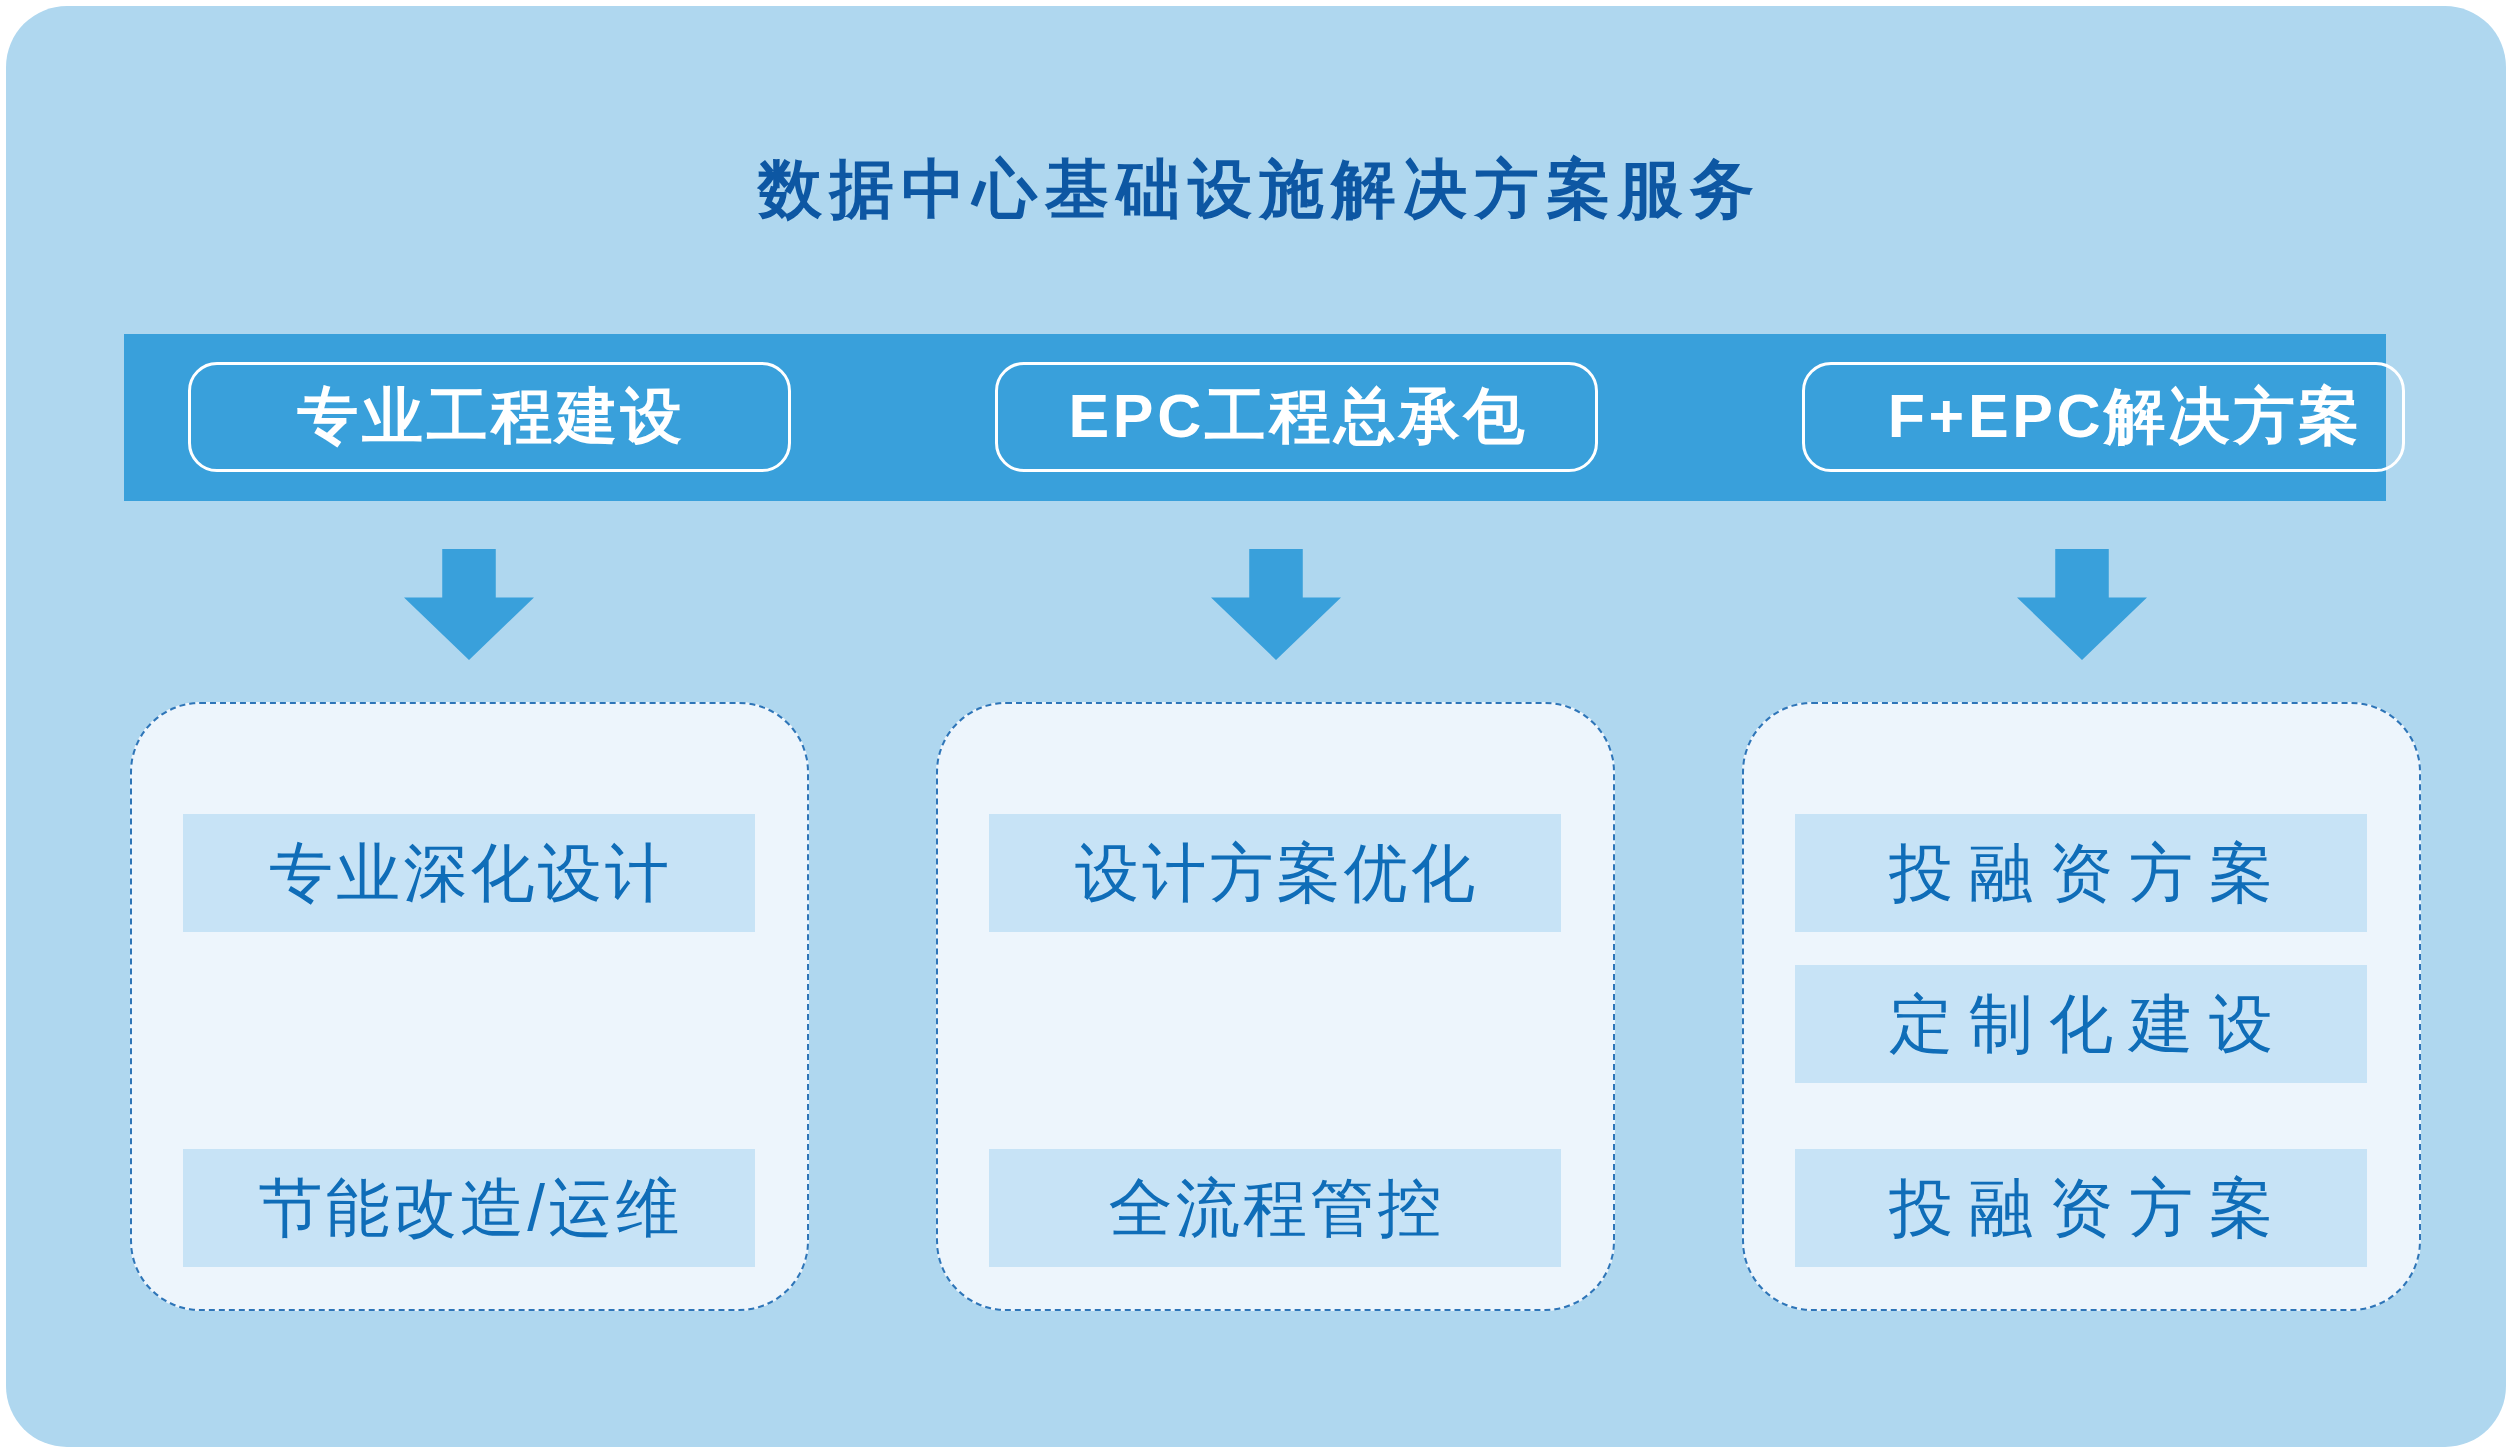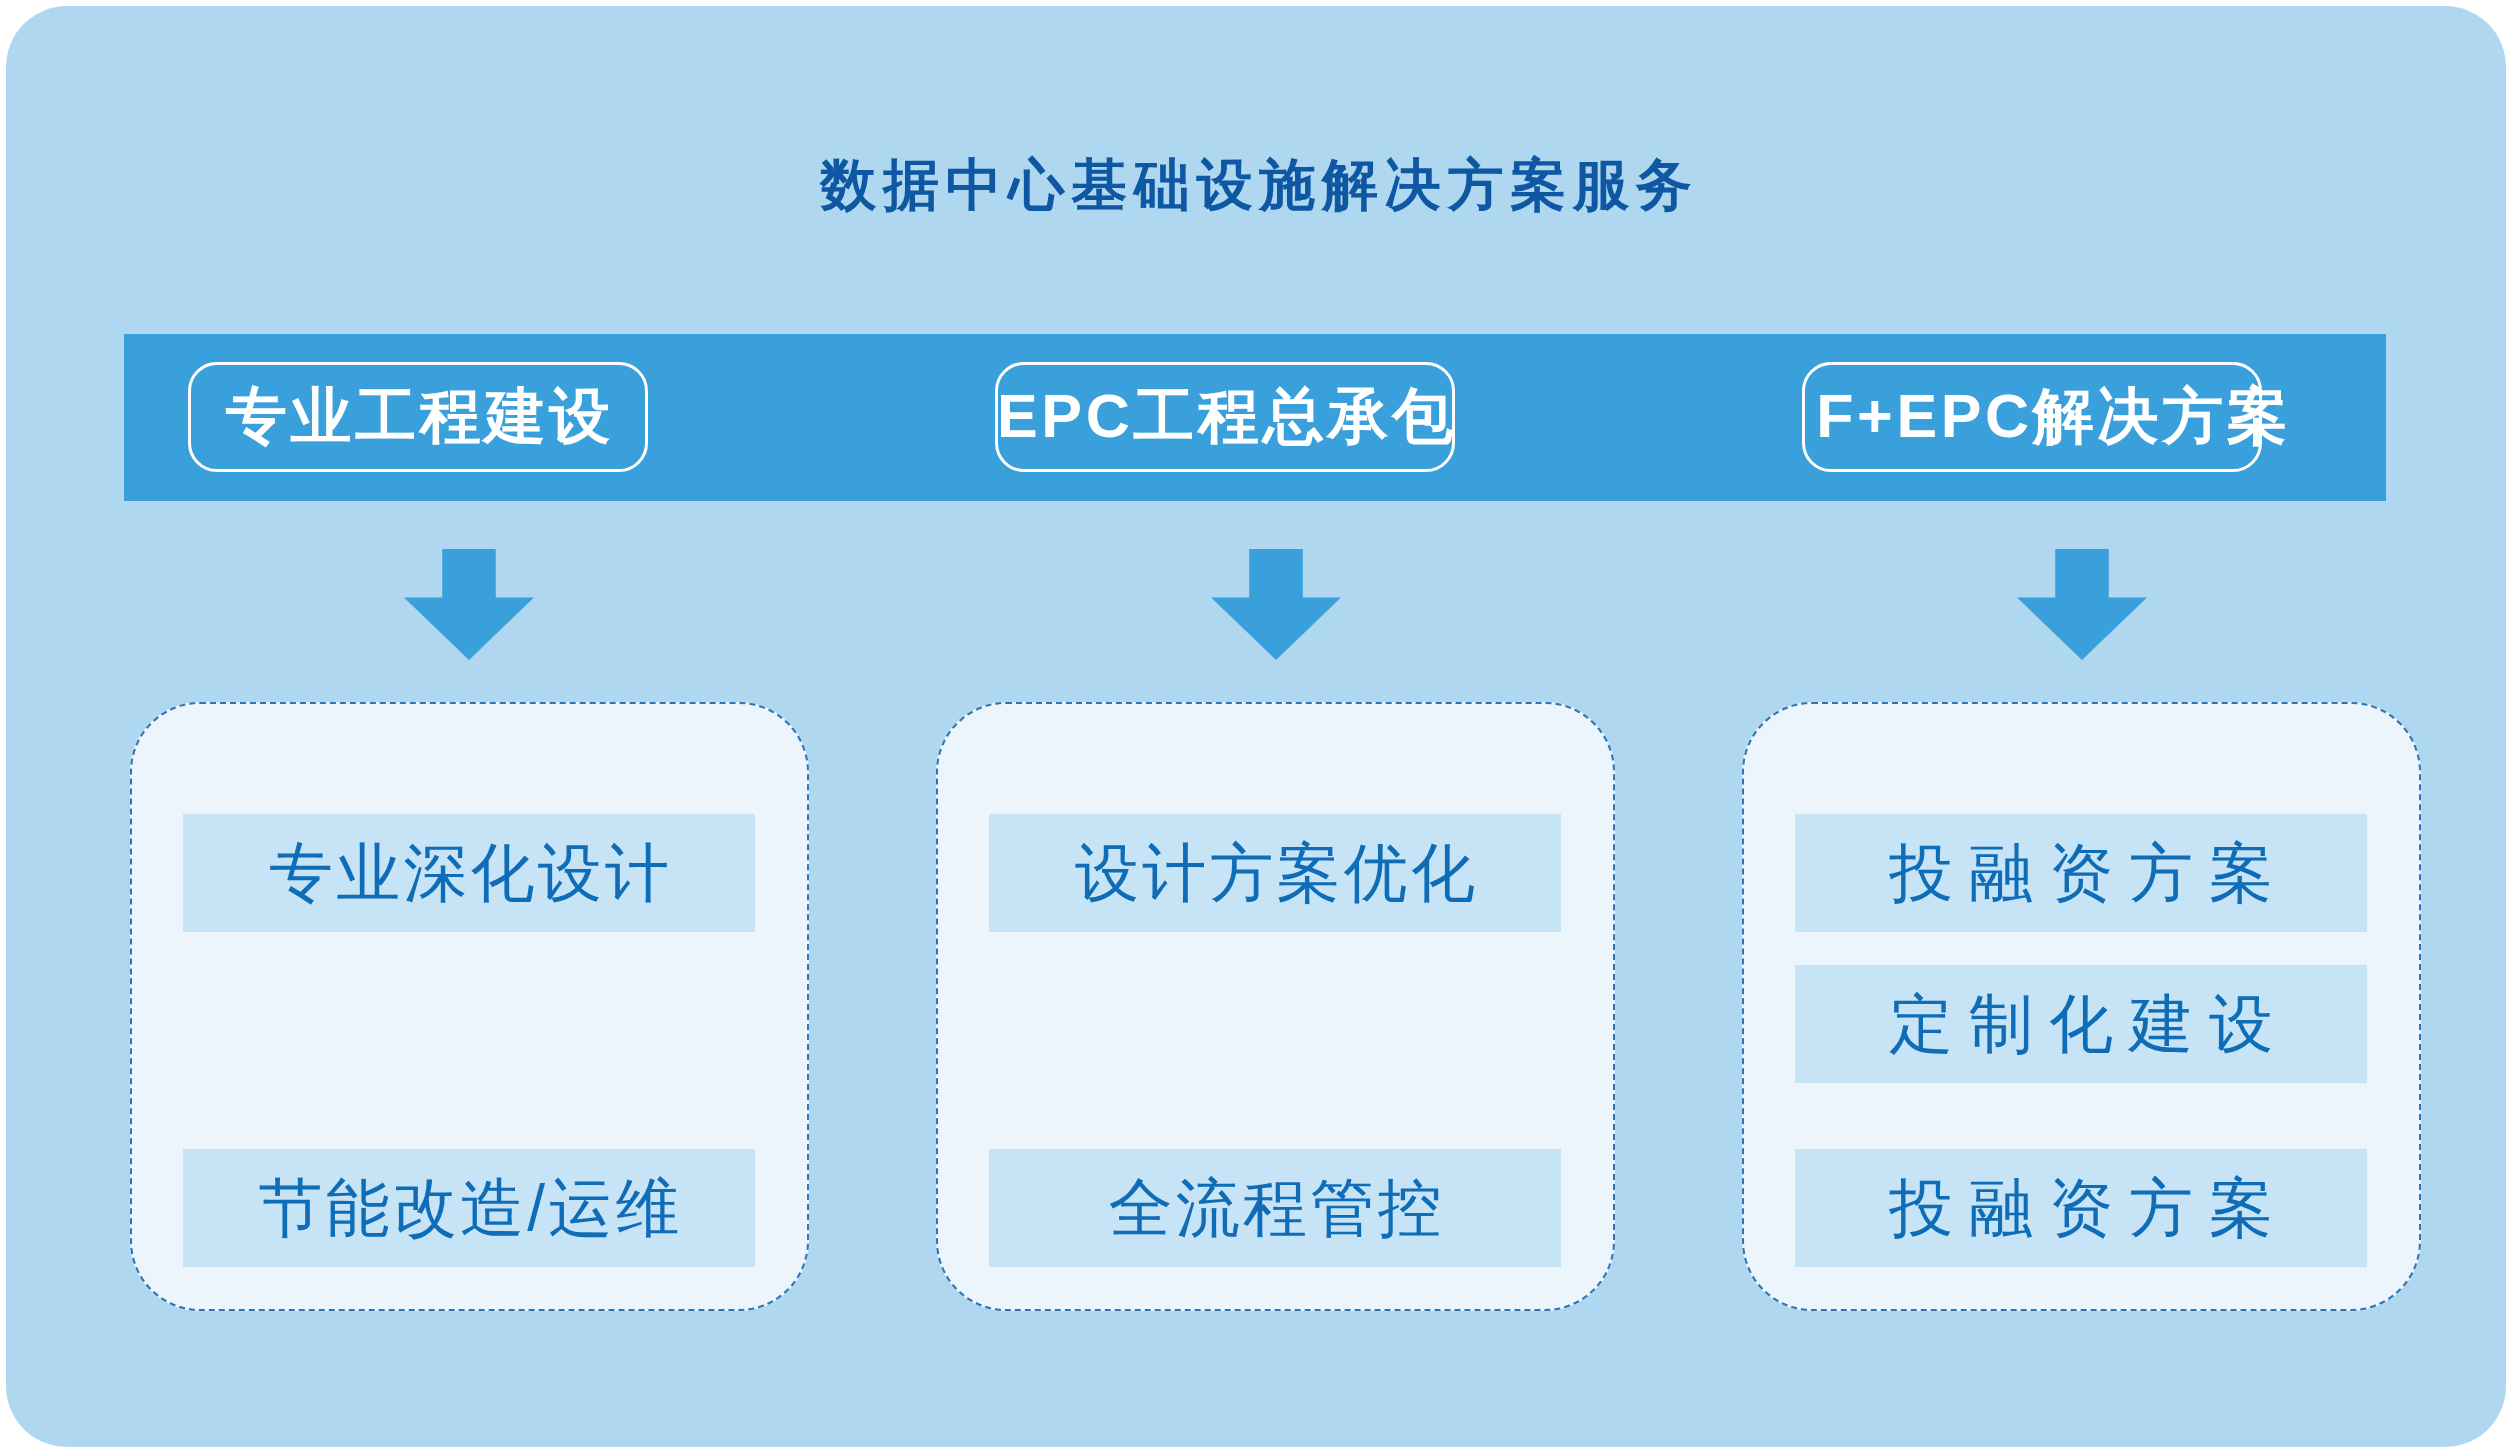--- a/index.html
+++ b/index.html
@@ -19,37 +19,37 @@
     position: absolute;
     left: 6.4px; top: 6.4px; right: 6.4px; bottom: 6.4px;
     background: #AFD7EF;
     border-radius: 61px;
   }
   .title {
     position: absolute;
     left: 0; right: 0;
     top: 156px;
     text-align: center;
-    font-size: 56px;
+    font-size: 64px;
     line-height: 1.05;
     font-weight: bold;
     color: #0D57A3;
     letter-spacing: 0.12em;
   }
   .title span { margin-right: -0.12em; }
   .banner {
     position: absolute;
     left: 124px; top: 334px;
     width: 2262px; height: 167px;
     background: #39A0DB;
   }
   .pill {
     position: absolute;
     top: 362px;
-    width: 460px; height: 110px;
+    width: 603px; height: 110px;
     box-sizing: border-box;
     border: 3.2px solid #FFFFFF;
     border-radius: 29px;
     display: flex;
     align-items: center;
     justify-content: center;
     color: #FFFFFF;
     font-size: 61px;
     font-weight: bold;
     letter-spacing: 0.06em;

